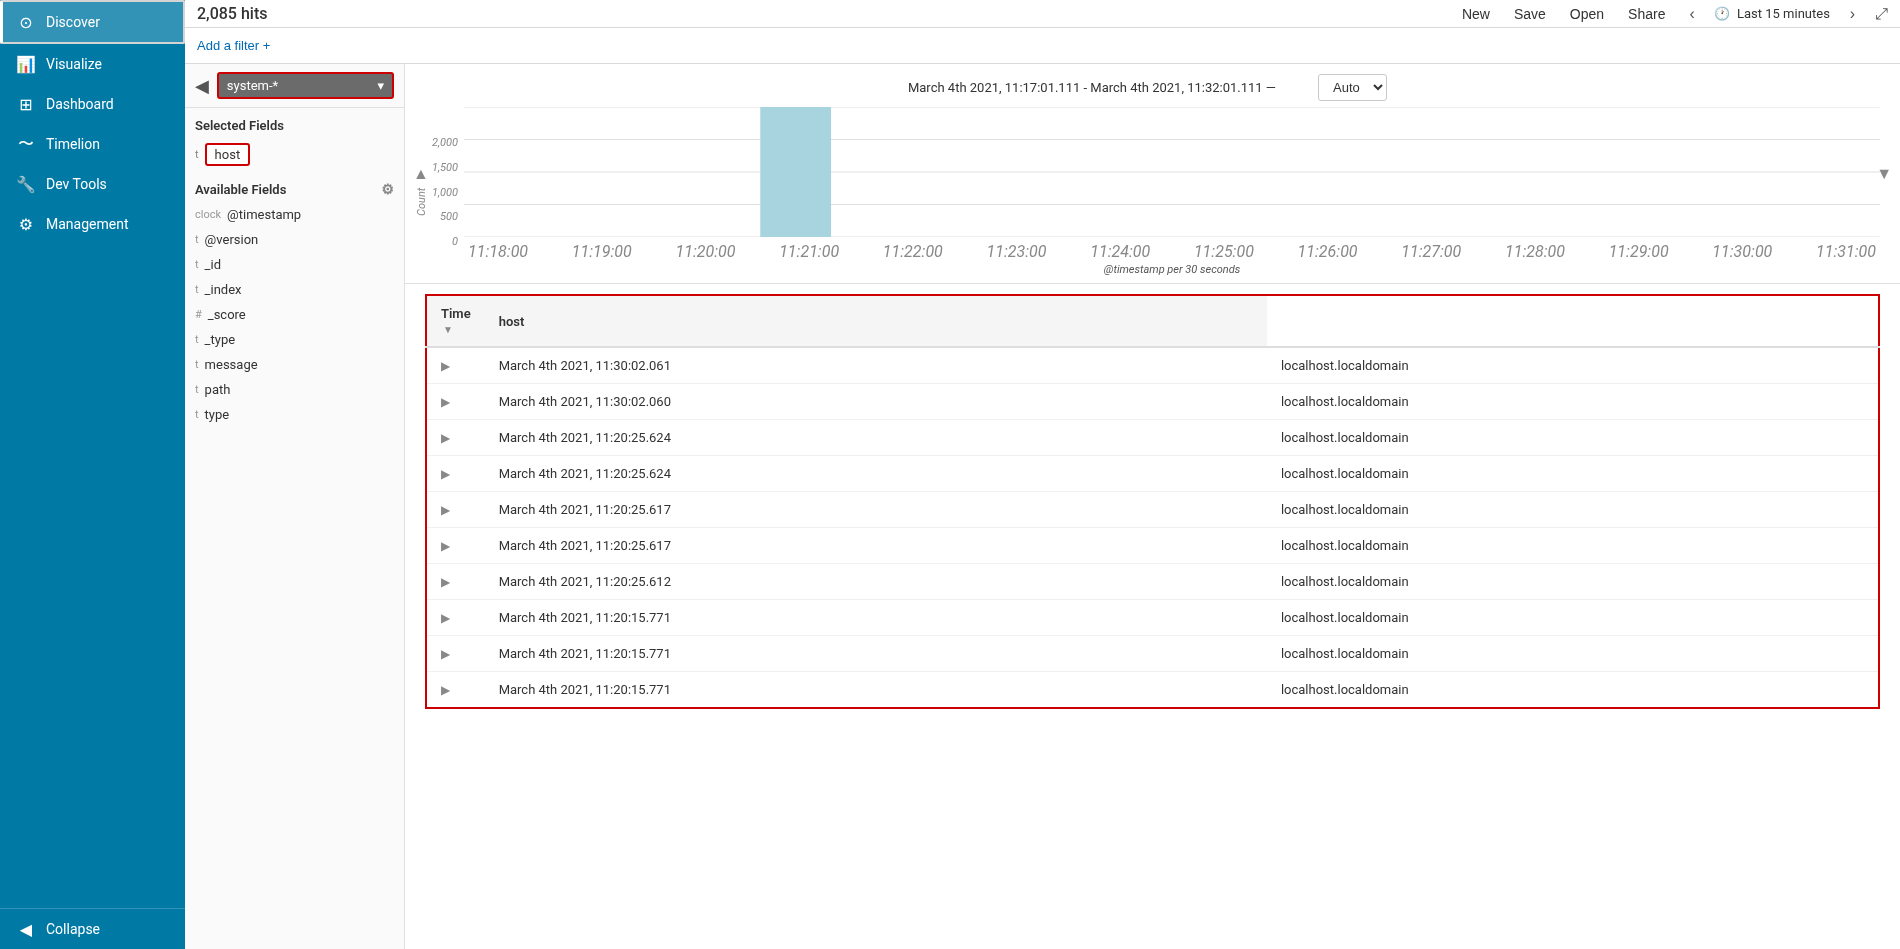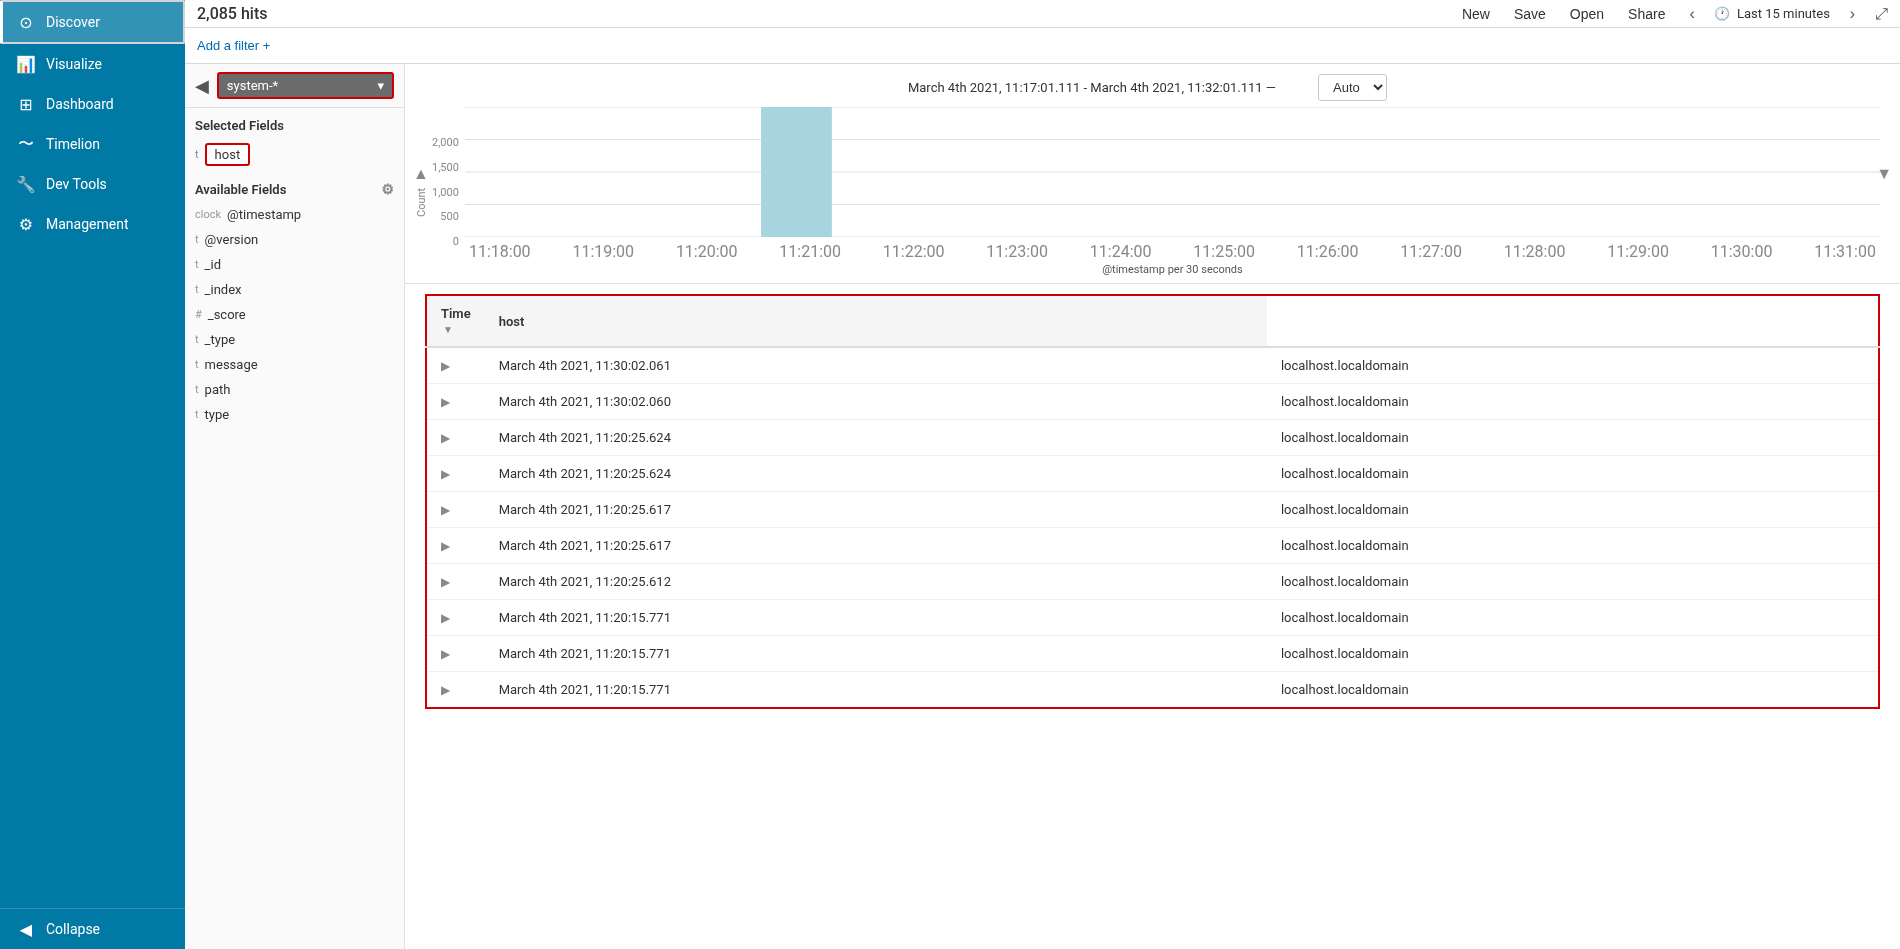--- a/index.html
+++ b/index.html
@@ -320,20 +320,21 @@
       color: #333;
       margin-bottom: 6px;
       gap: 32px;
     }
     #time-range-label { font-weight: 400; }
     #chart-wrapper {
       display: flex;
       align-items: flex-end;
       height: 160px;
       position: relative;
+      font-style: italic;
     }
     #y-axis {
       display: flex;
       flex-direction: column;
       justify-content: space-between;
       height: 130px;
       margin-right: 6px;
       margin-top: 0;
       padding-bottom: 20px;
     }

